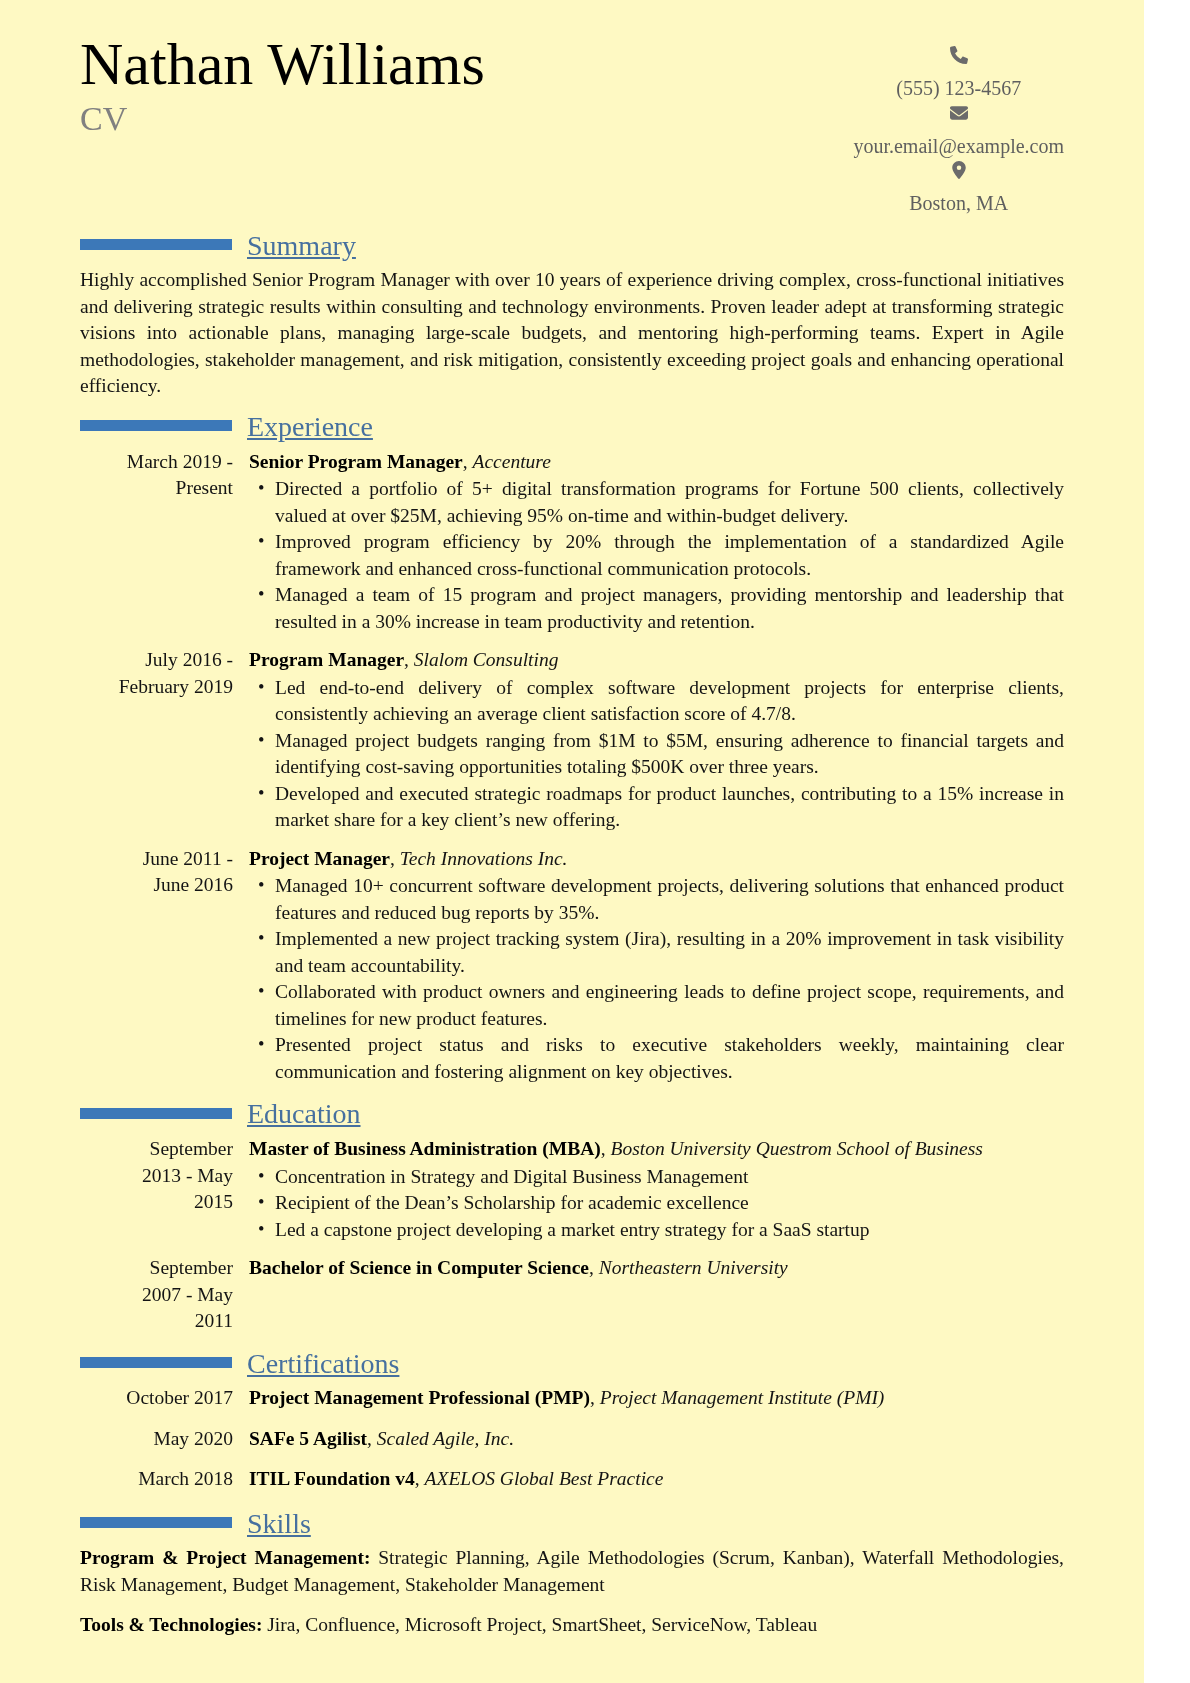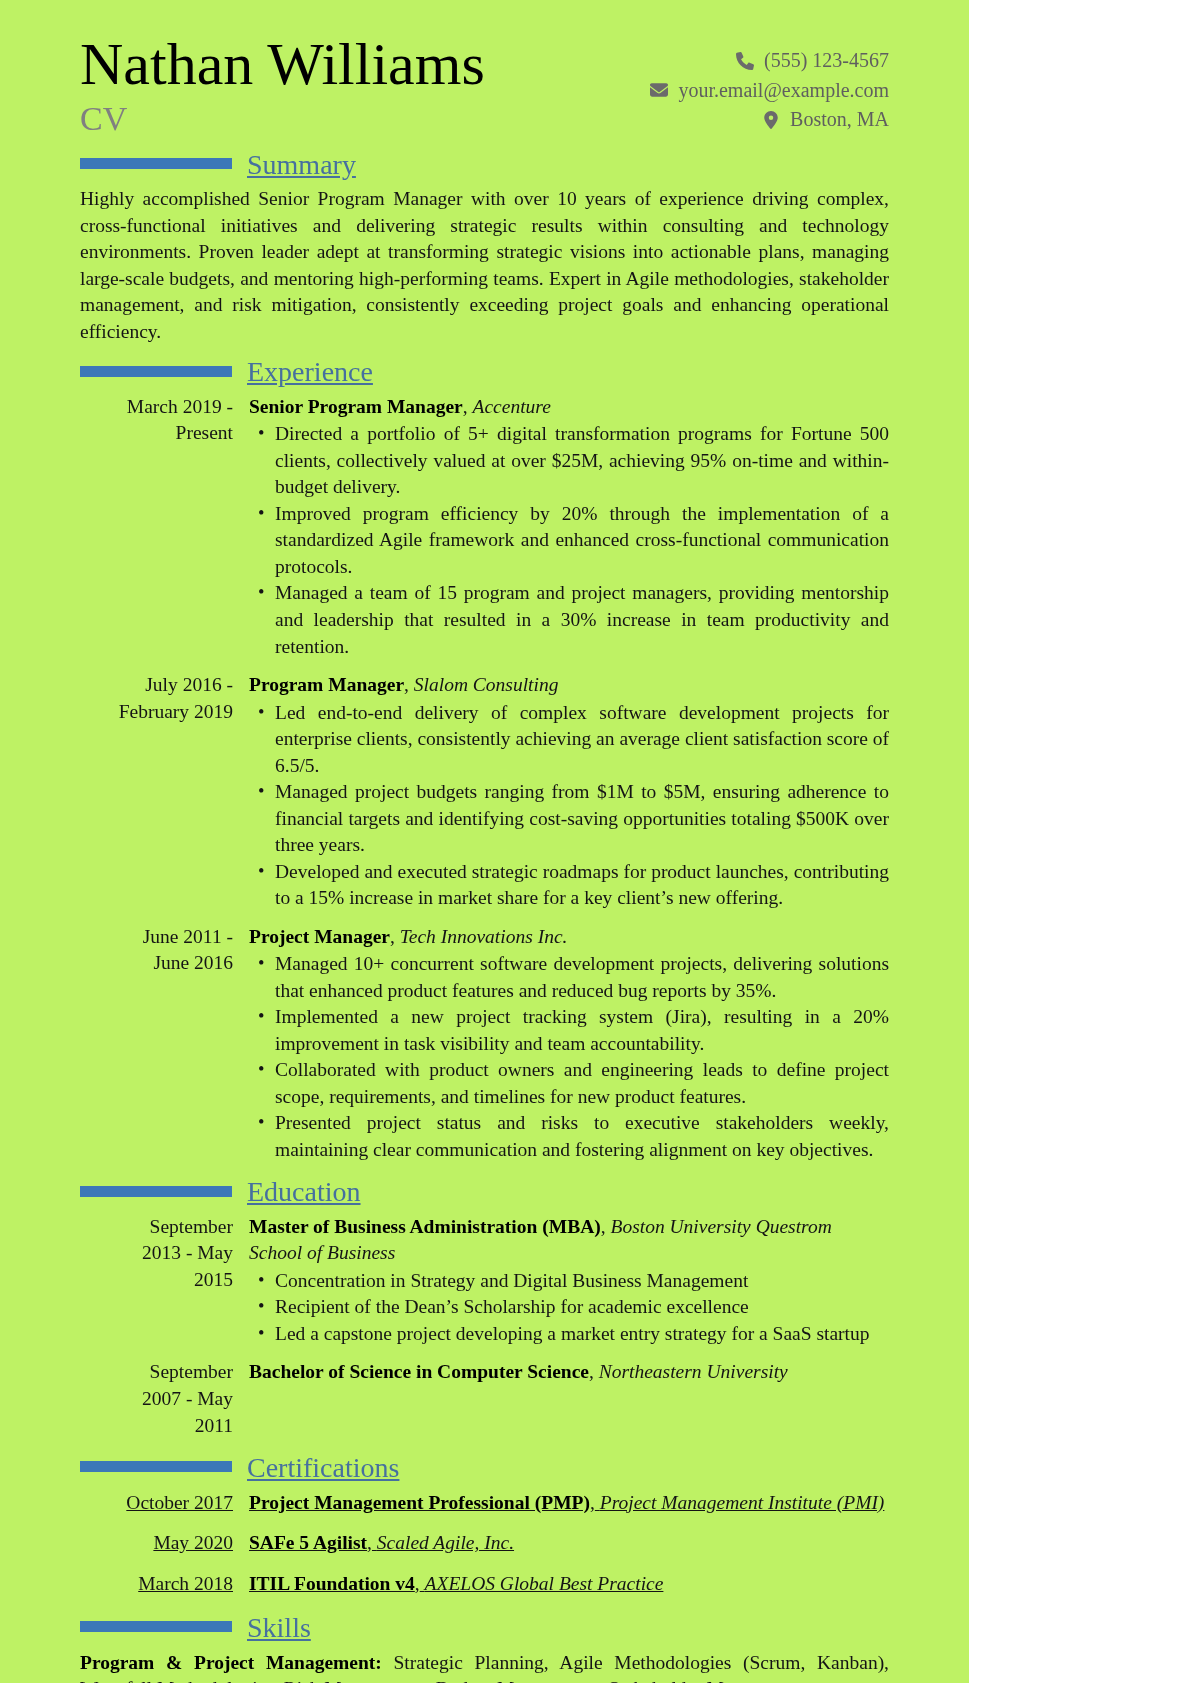--- a/index.html
+++ b/index.html
@@ -1,35 +1,35 @@
 <!DOCTYPE html>
 <html lang="en"><head>
 <meta charset="utf-8">
 <style>
   html, body { margin: 0; padding: 0; background: #ffffff; }
   .page {
     position: relative;
-    width: 969px;
+    width: 1144px;
     height: 1683px;
     box-sizing: border-box;
     padding: 34px 80px 0 80px;
     overflow: hidden;
-    background: #bef264;
+    background: #fef9c3;
     font-family: "Liberation Serif", serif;
     font-size: 19.5px;
     line-height: 1.36;
     color: #141414;
   }
 
   
   .header { display: flex; justify-content: space-between; align-items: flex-start; }
   .name { font-size: 60px; line-height: 1.02; color: #000; font-weight: 400; }
   .subtitle { font-size: 34px; line-height: 1.1; color: #808080; margin-top: 5px; }
   .contact { margin-top: 12px; color: #5f5f5f; font-size: 20px; }
-  .contact-line { display: flex; justify-content: flex-end; align-items: center; gap: 10px; line-height: 1.48; }
+  .contact-line { display: flex; justify-content: flex-end; align-items: center; gap: 10px; line-height: 1.48; flex-direction: column; }
   .contact-line .ic { display: inline-flex; width: 18px; height: 18px; flex: 0 0 18px; }
   .contact-line .ic svg { width: 18px; height: 18px; fill: #6b6b6b; }
 
   
   .sec { display: flex; align-items: center; margin-top: 10px; margin-bottom: 5px; }
   .sec-bar { width: 152px; height: 11px; background: #3C78B8; margin-right: 15px; position: relative; top: -1px; }
   .sec-title { font-size: 28px; line-height: 1.2; color: #46709F; text-decoration: underline; }
 
   
   .para { margin: 2px 0 0 0; text-align: justify; -webkit-hyphens: auto; hyphens: auto; }
@@ -53,21 +53,21 @@
     content: "\2022";
     position: absolute;
     left: 3px;
     top: -1px;
     font-size: 0.95em;
   }
 
   .skill { margin: 0 0 14px 0; text-align: justify; -webkit-hyphens: auto; hyphens: auto; }
   .skill strong { font-weight: 700; color: #000; }
 
-  .cert-row { margin-bottom: 14px; text-decoration: underline; }
+  .cert-row { margin-bottom: 14px; }
 </style>
 </head>
 <body>
 
 <div class="page">
 
   <div class="header">
     <div>
       <div class="name">Nathan Williams</div>
       <div class="subtitle">CV</div>
@@ -127,21 +127,21 @@
   </div>
 
   <div class="row">
     <div class="dates">
       <div>July 2016 -</div>
       <div>February 2019</div>
     </div>
     <div class="content">
       <p class="role-line"><strong>Program Manager</strong><span>,</span> <em>Slalom Consulting</em></p>
       <ul class="bullets">
-        <li>Led end-to-end delivery of complex software development projects for enterprise clients, consistently achieving an average client satisfaction score of 6.5/5.</li>
+        <li>Led end-to-end delivery of complex software development projects for enterprise clients, consistently achieving an average client satisfaction score of 4.7/8.</li>
         <li>Managed project budgets ranging from $1M to $5M, ensuring adherence to financial targets and identifying cost-saving opportunities totaling $500K over three years.</li>
         <li>Developed and executed strategic roadmaps for product launches, contributing to a 15% increase in market share for a key client’s new offering.</li>
       </ul>
     </div>
   </div>
 
   <div class="row">
     <div class="dates">
       <div>June 2011 -</div>
       <div>June 2016</div>

